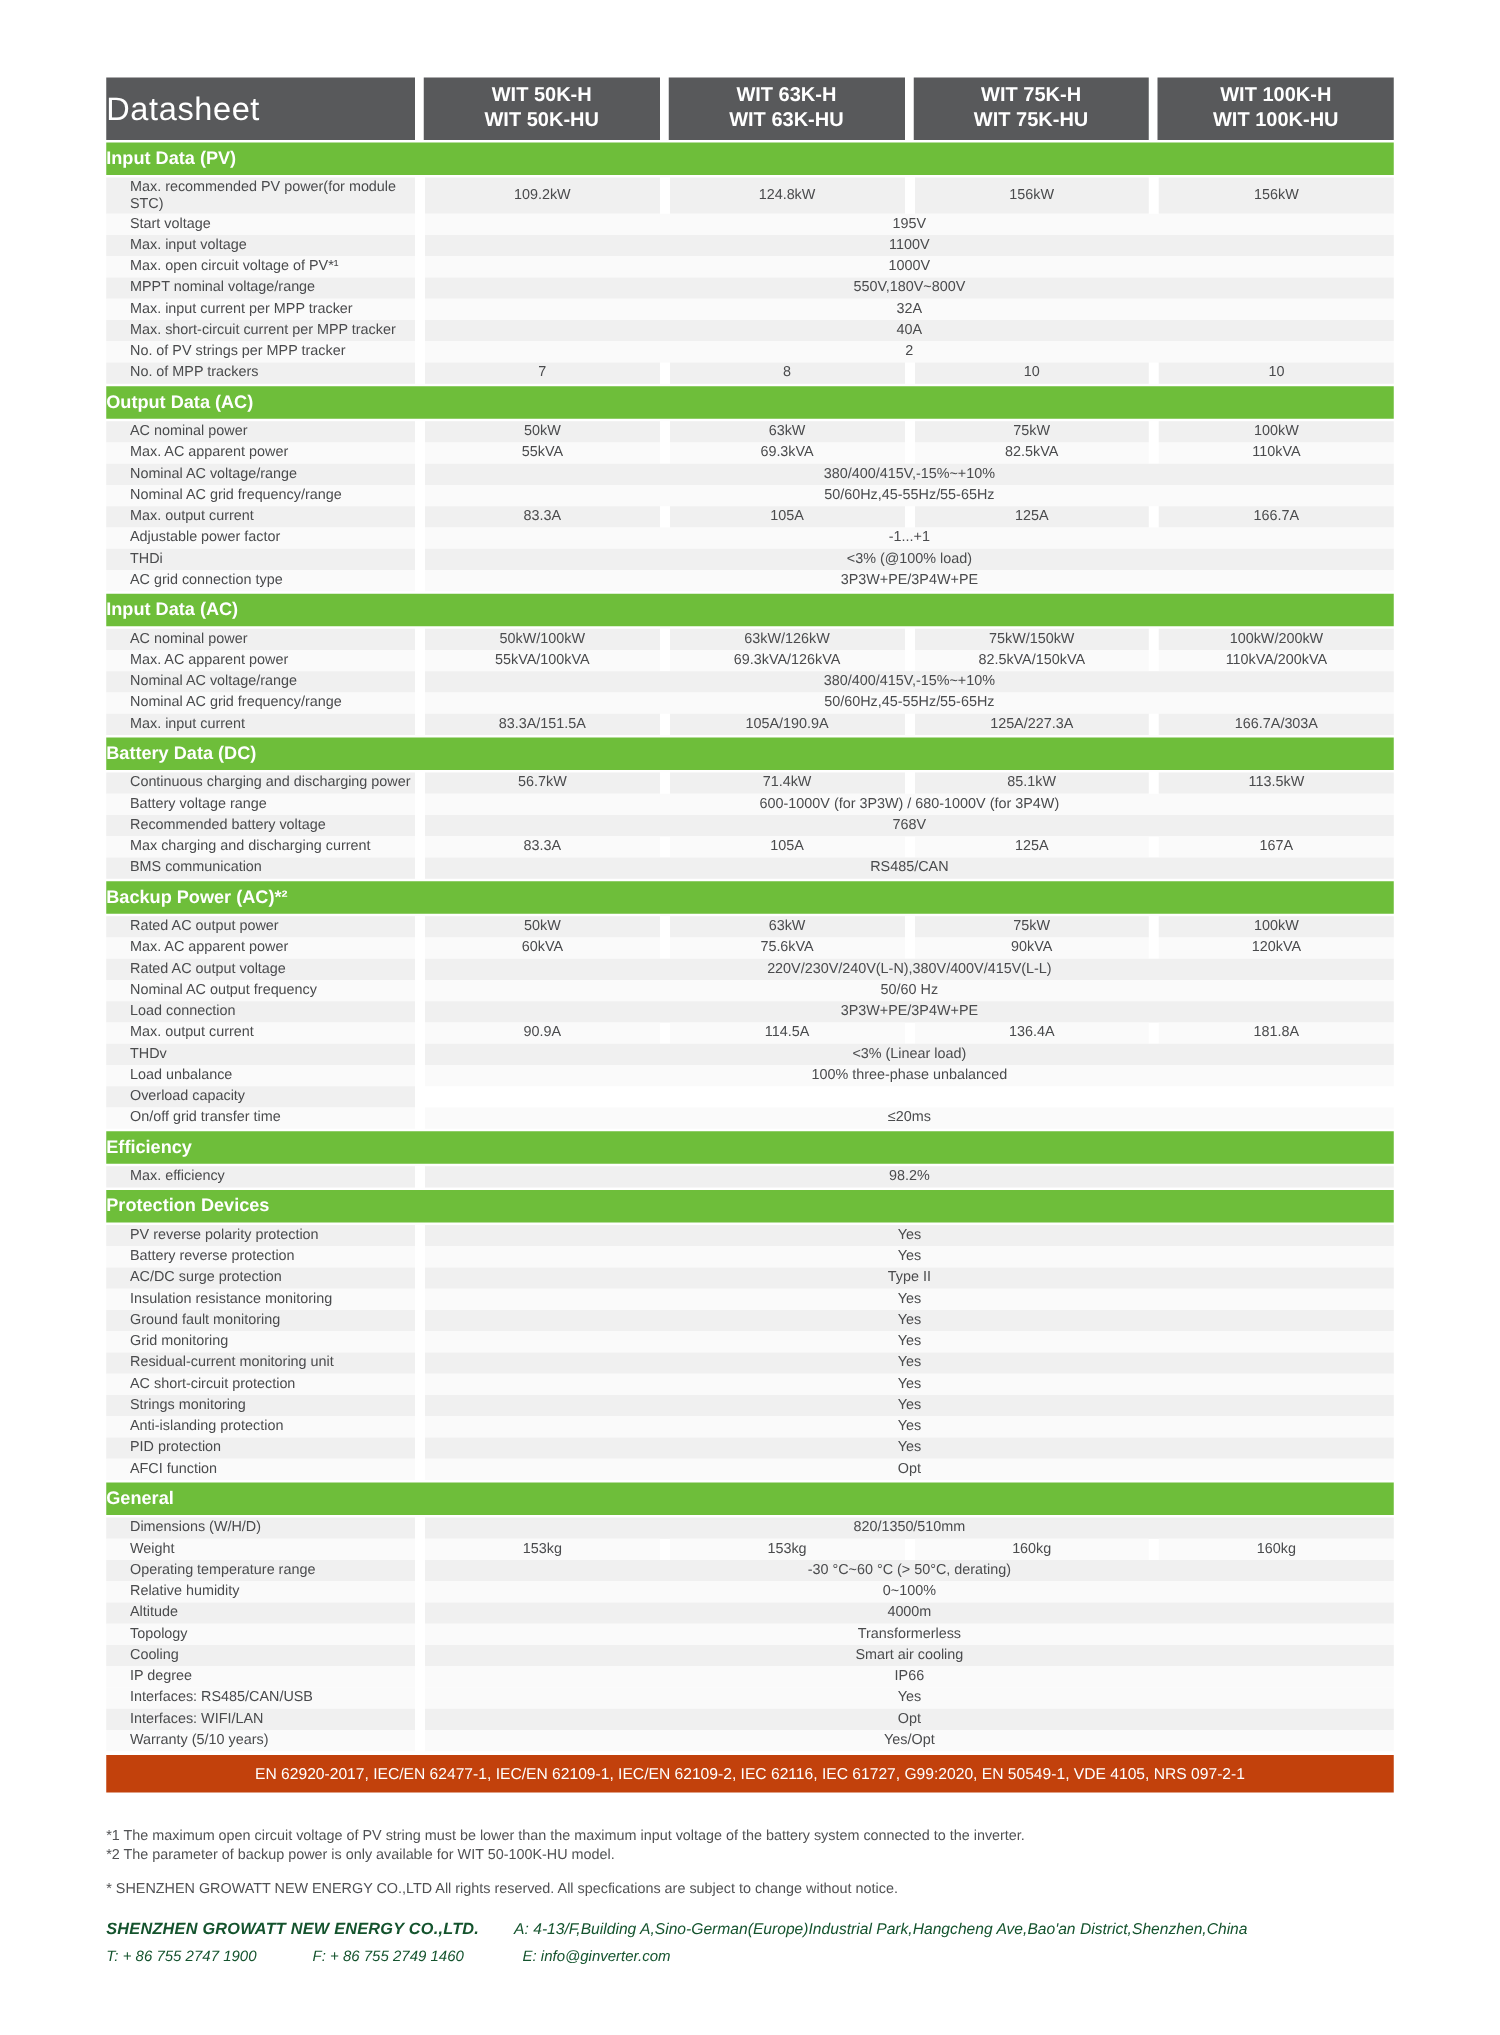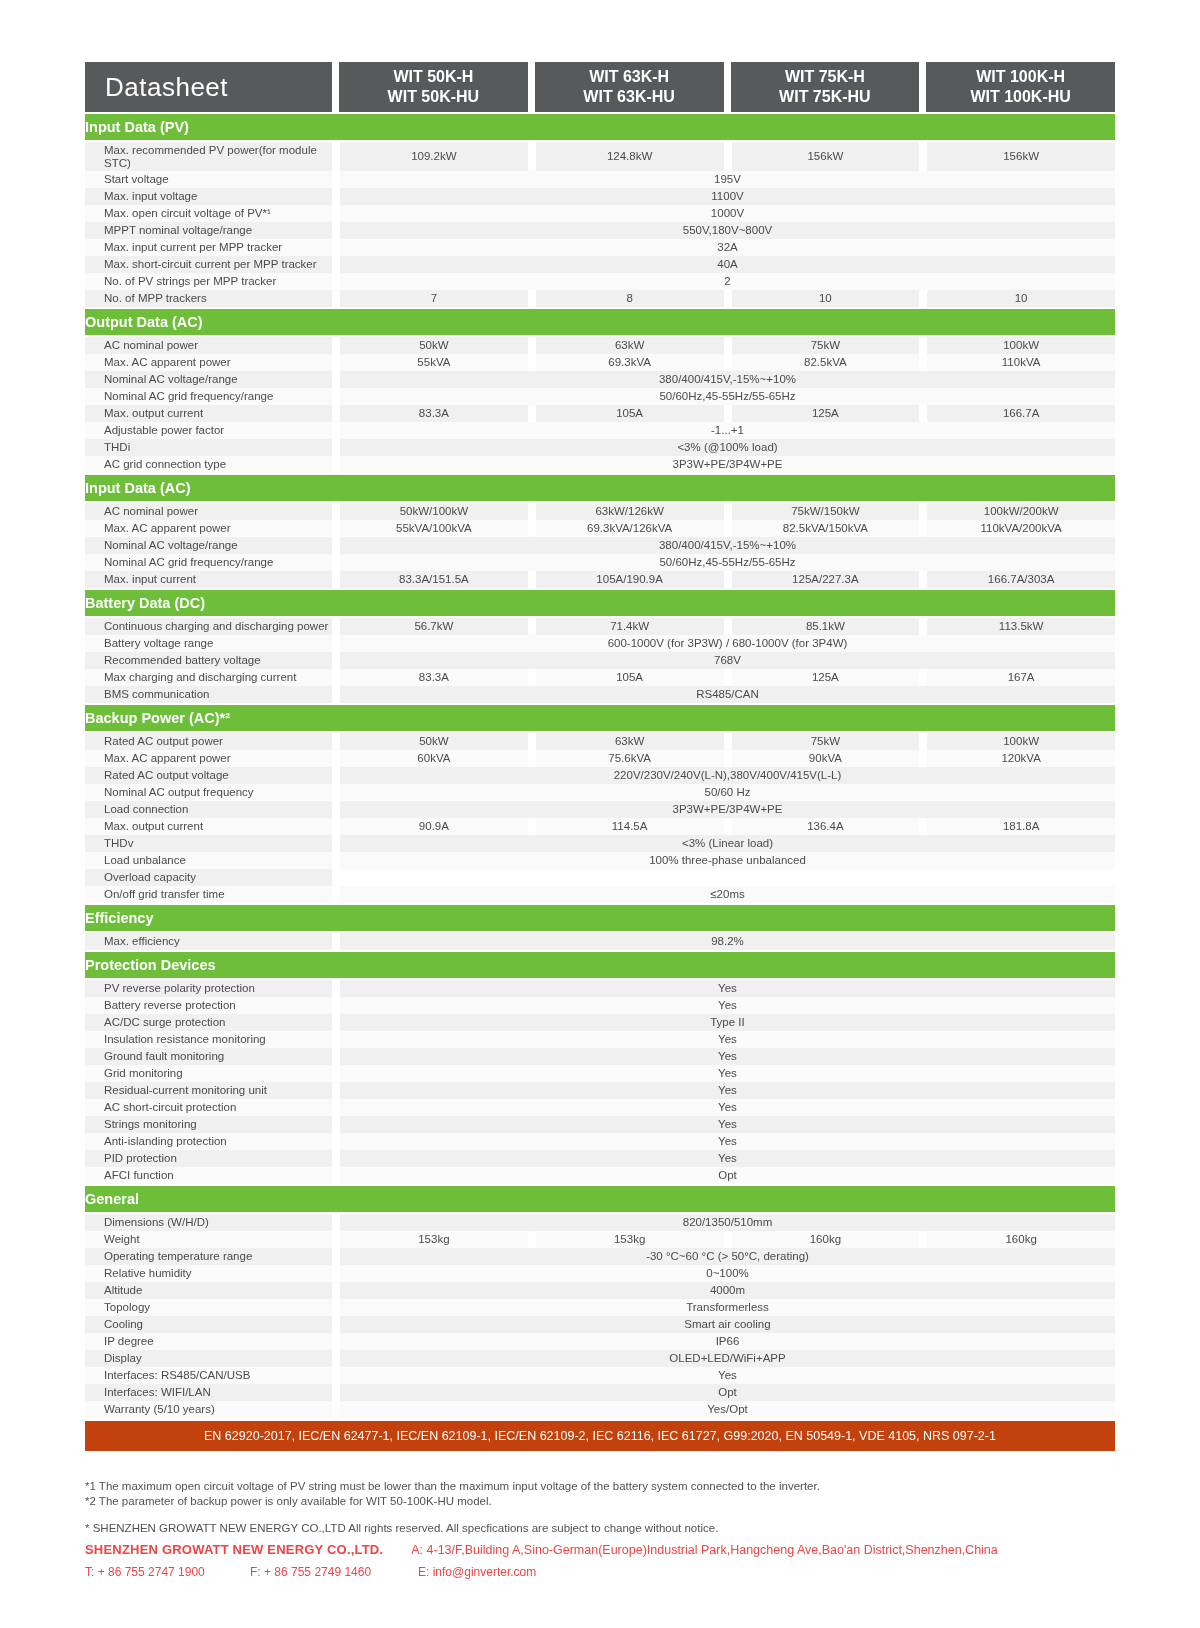--- a/index.html
+++ b/index.html
@@ -14,21 +14,20 @@
     margin: 62px 0 0 85px;
     padding-bottom: 40px;
   }
 
   
   .tbl-header { display: flex; gap: 7px; height: 50px; }
   .tbl-header .hd-cell { background: #58595b; color: #ffffff; }
   .hd-title {
     flex: 0 0 247px;
     display: flex; align-items: center;
-    padding-left: 20px;
     font-size: 26px; font-weight: 400; letter-spacing: 0.5px;
   }
   .hd-model {
     flex: 1 1 0;
     display: flex; flex-direction: column; justify-content: center; align-items: center;
     font-size: 16px; font-weight: 700; line-height: 1.22; text-align: center;
   }
 
   
   .sec-header {
@@ -53,21 +52,21 @@
   .certs {
     margin-top: 3px;
     background: #c2410c; color: #ffffff;
     height: 30px; line-height: 30px;
     text-align: center; font-size: 12.5px;
   }
 
   
   .footnotes { margin-top: 28px; font-size: 11.5px; color: #515254; line-height: 15px; }
   .copyright { margin-top: 13px; font-size: 11.5px; color: #515254; }
-  .footer { margin-top: 8px; font-size: 13px; color: #ef4444; }
+  .footer { margin-top: 18px; font-size: 13px; color: #14532d; font-style: italic; }
   .footer-line1 { display: flex; align-items: baseline; }
   .company { font-weight: 700; letter-spacing: 0.2px; }
   .address { margin-left: 28px; font-size: 12.5px; }
   .footer-line2 { display: flex; margin-top: 8px; font-size: 12px; }
   .tel { width: 165px; }
   .fax { width: 140px; }
   .email { margin-left: 28px; }
 </style>
 </head>
 <body>
@@ -384,24 +383,20 @@
           <div class="cell label">Topology</div>
           <div class="cell spanv">Transformerless</div>
         </div>
         <div class="row shade-a">
           <div class="cell label">Cooling</div>
           <div class="cell spanv">Smart air cooling</div>
         </div>
         <div class="row shade-b">
           <div class="cell label">IP degree</div>
           <div class="cell spanv">IP66</div>
-        </div>
-        <div class="row shade-a">
-          <div class="cell label">Display</div>
-          <div class="cell spanv">OLED+LED/WiFi+APP</div>
         </div>
         <div class="row shade-b">
           <div class="cell label">Interfaces: RS485/CAN/USB</div>
           <div class="cell spanv">Yes</div>
         </div>
         <div class="row shade-a">
           <div class="cell label">Interfaces: WIFI/LAN</div>
           <div class="cell spanv">Opt</div>
         </div>
         <div class="row shade-b">

